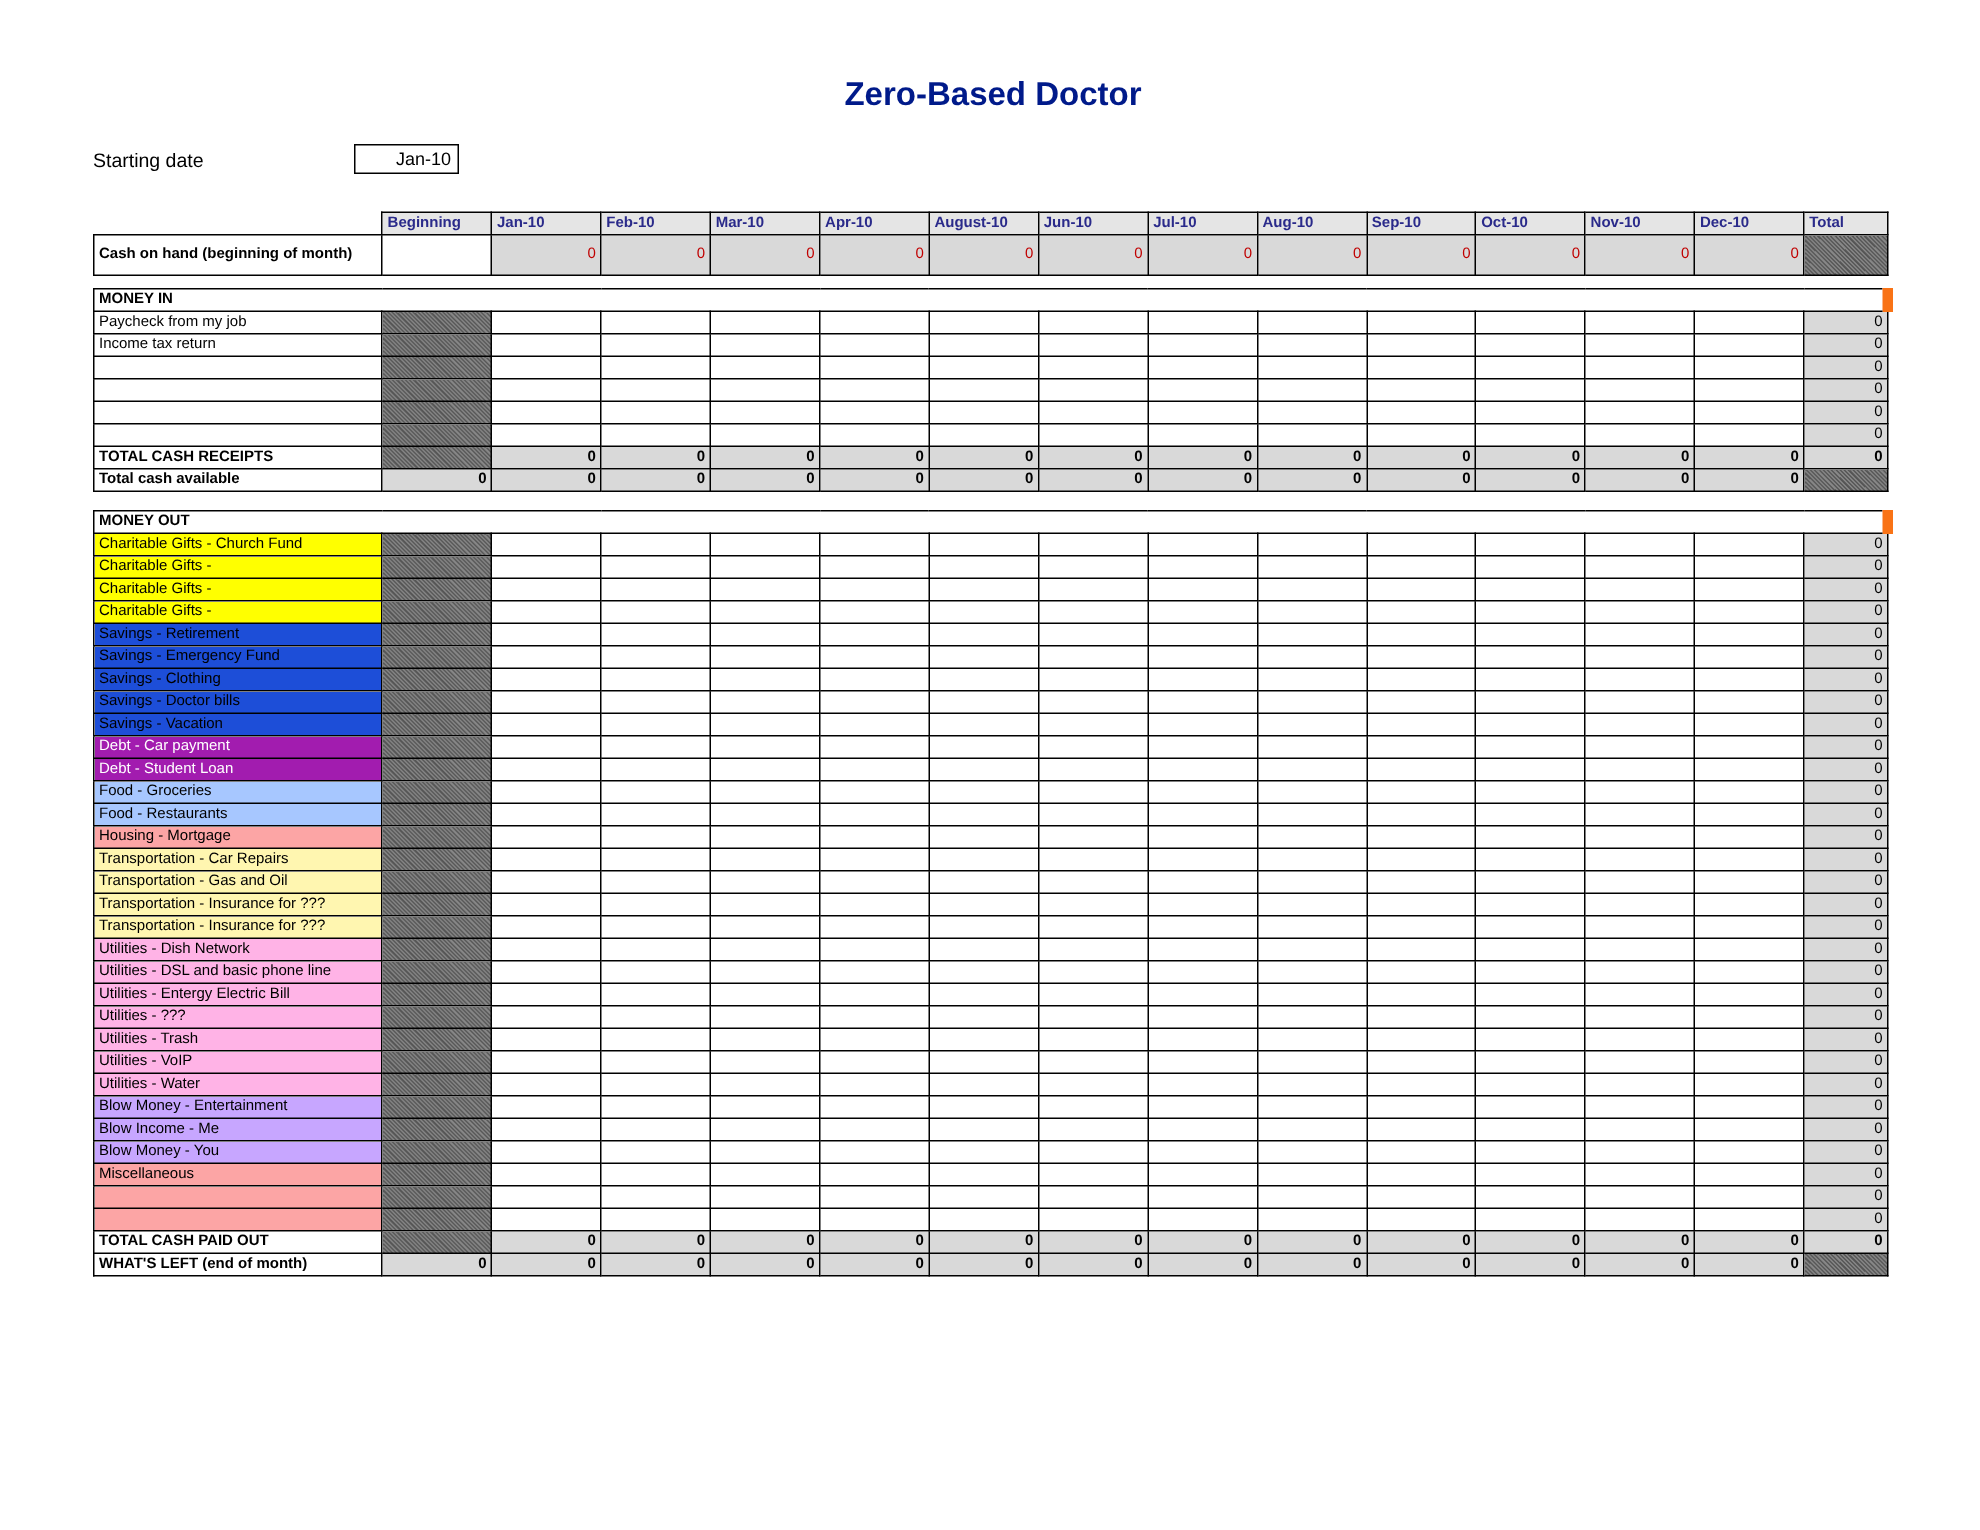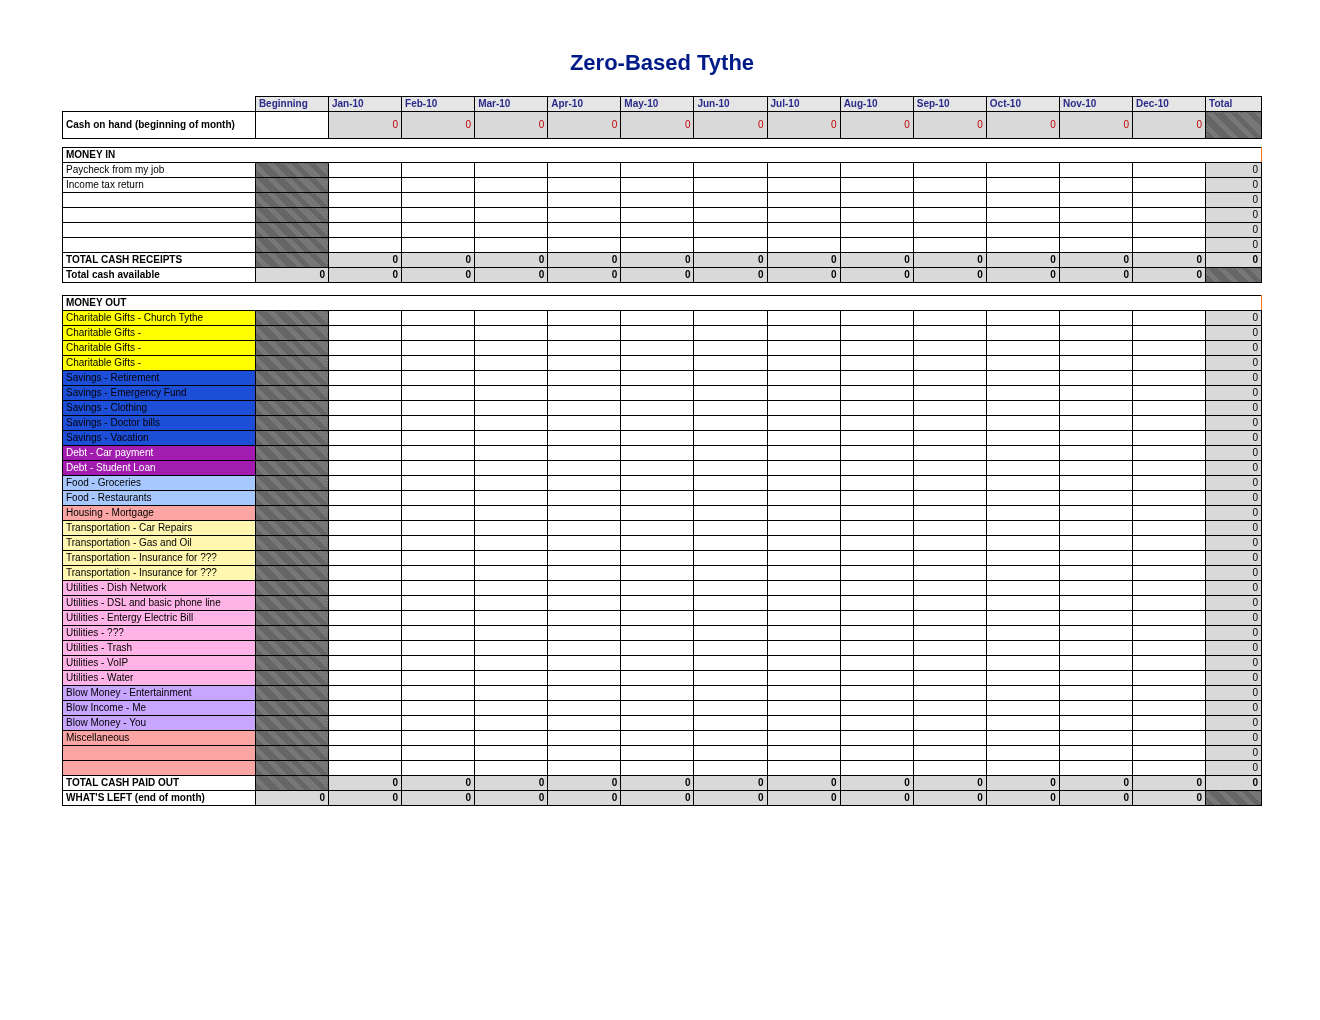--- a/index.html
+++ b/index.html
@@ -65,21 +65,21 @@
     text-align: left;
   }
   td.label { text-align: left; }
   td.num   { text-align: right; }
   td.red   { color: #c00000; }
   td.bold, tr.bold td { font-weight: bold; }
   tr.section td {
     font-weight: bold;
     background: #fff;
     border-left: 1px solid #000;
-    border-right: 1px solid #f97316;
+    border-right: 7px solid #f97316;
     margin-left: 12px;
   }
   td.gray  { background: #d9d9d9; }
   td.dark  {
     background-image: repeating-linear-gradient(45deg,#555 0,#555 1px,#888 1px,#888 2px);
   }
   .hatch-bottom { border-bottom: 2px solid #000; }
 
   
   .c-yellow  { background:#ffff00; }
@@ -88,22 +88,26 @@
   .c-lblue   { background:#a7c7ff; }
   .c-white   { background:#fca5a5; }
   .c-lyellow { background:#fff6b0; }
   .c-pink    { background:#ffb3e6; }
   .c-purple  { background:#c7a6ff; }
 </style>
 </head>
 <body>
 
 <div class="page">
-  <div class="title">Zero-Based Tythe</div>
+  <div class="title">Zero-Based Doctor</div>
 
+  <div class="start-row">
+    <span class="start-label">Starting date</span>
+    <span class="start-input">Jan-10</span>
+  </div>
 
   <table class="budget">
     <colgroup>
       <col class="label-col">
         <col class="beg-col">
       <col class="month-col">
         <col class="month-col">
         <col class="month-col">
         <col class="month-col">
       <col class="month-col">
@@ -117,21 +121,21 @@
       <col class="total-col">
     </colgroup>
     <thead>
       <tr>
         <th style="border:none;background:#fff"></th>
         <th class="col-head">Beginning</th>
         <th class="col-head">Jan-10</th>
         <th class="col-head">Feb-10</th>
         <th class="col-head">Mar-10</th>
         <th class="col-head">Apr-10</th>
-        <th class="col-head">May-10</th>
+        <th class="col-head">August-10</th>
         <th class="col-head">Jun-10</th>
         <th class="col-head">Jul-10</th>
         <th class="col-head">Aug-10</th>
         <th class="col-head">Sep-10</th>
         <th class="col-head">Oct-10</th>
         <th class="col-head">Nov-10</th>
         <th class="col-head">Dec-10</th>
         <th class="col-head">Total</th>
       </tr>
     </thead>
@@ -295,21 +299,21 @@
           <td class="num gray">0</td>
           <td class="dark"></td>
         </tr>
         <tr>
           <td colspan="15" style="border: none; height: 12px;"></td>
         </tr>
         <tr class="section">
           <td class="label bold" colspan="15">MONEY OUT</td>
         </tr>
         <tr>
-          <td class="label c-yellow">Charitable Gifts - Church Tythe</td>
+          <td class="label c-yellow">Charitable Gifts - Church Fund</td>
           <td class="dark"></td>
           <td class="num"></td>
           <td class="num"></td>
           <td class="num"></td>
           <td class="num"></td>
           <td class="num"></td>
           <td class="num"></td>
           <td class="num"></td>
           <td class="num"></td>
           <td class="num"></td>

